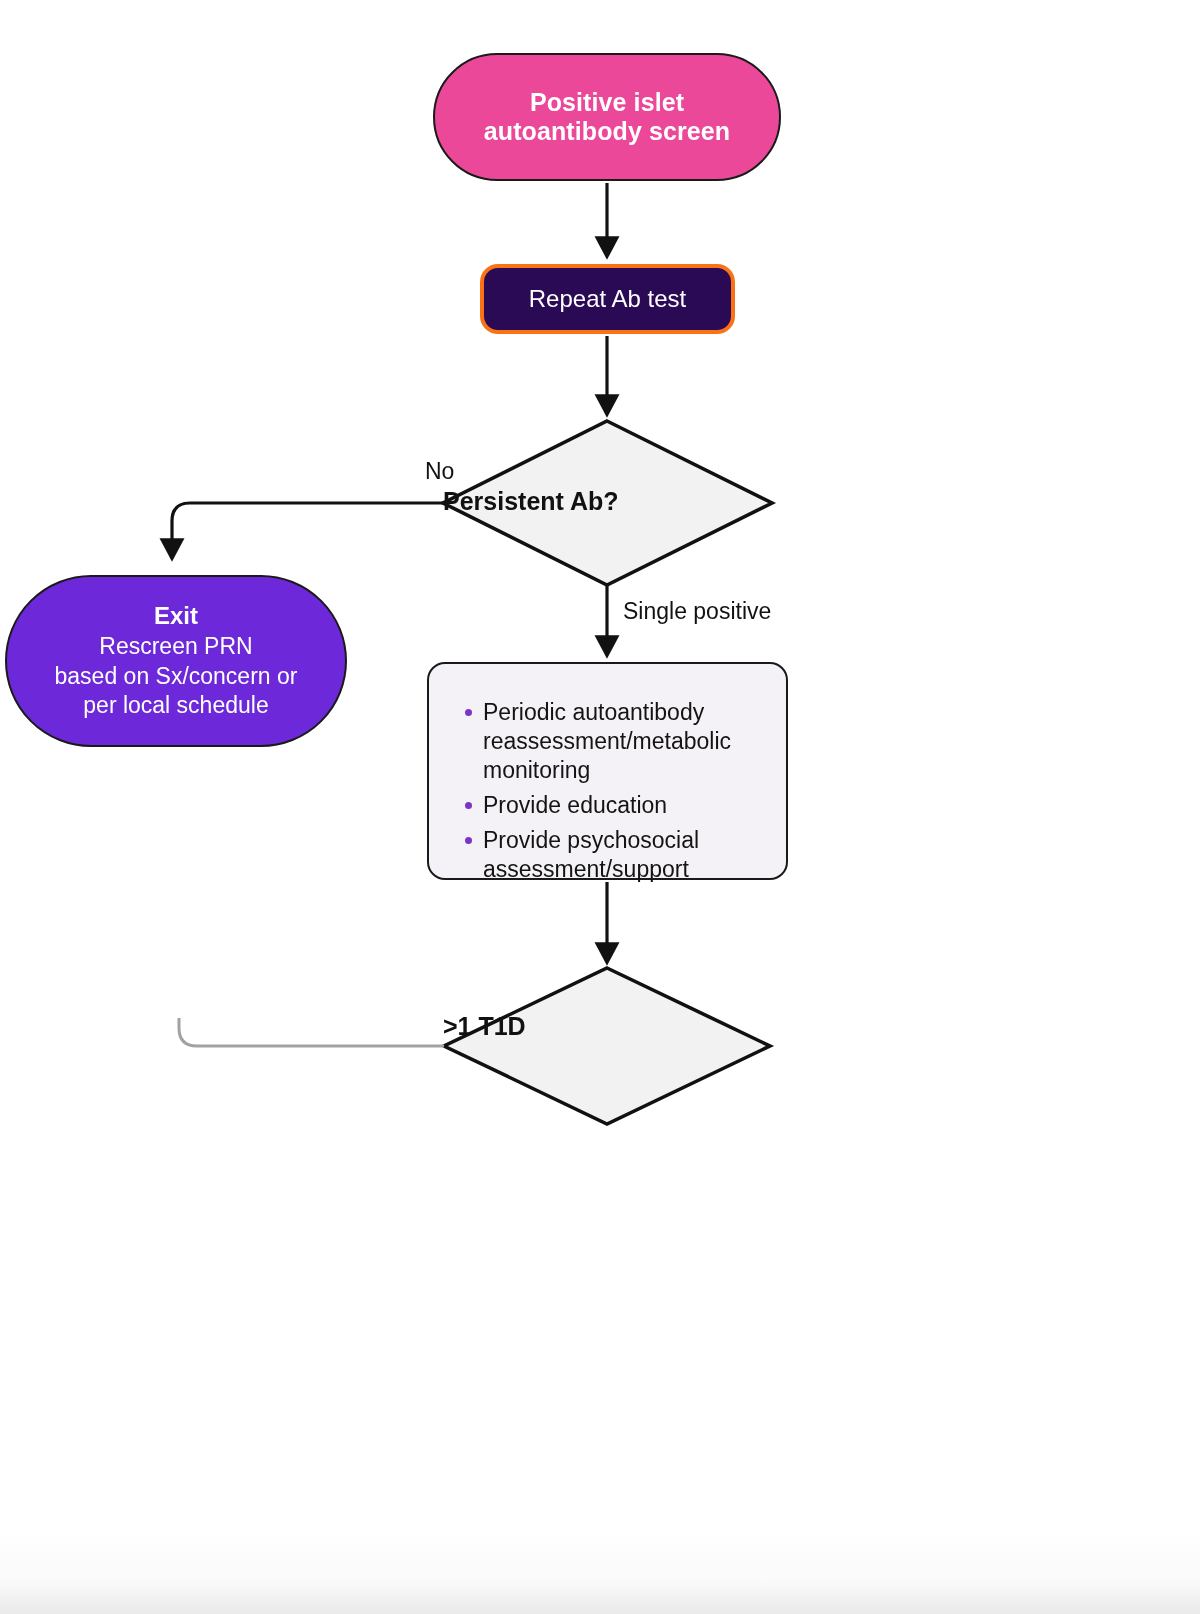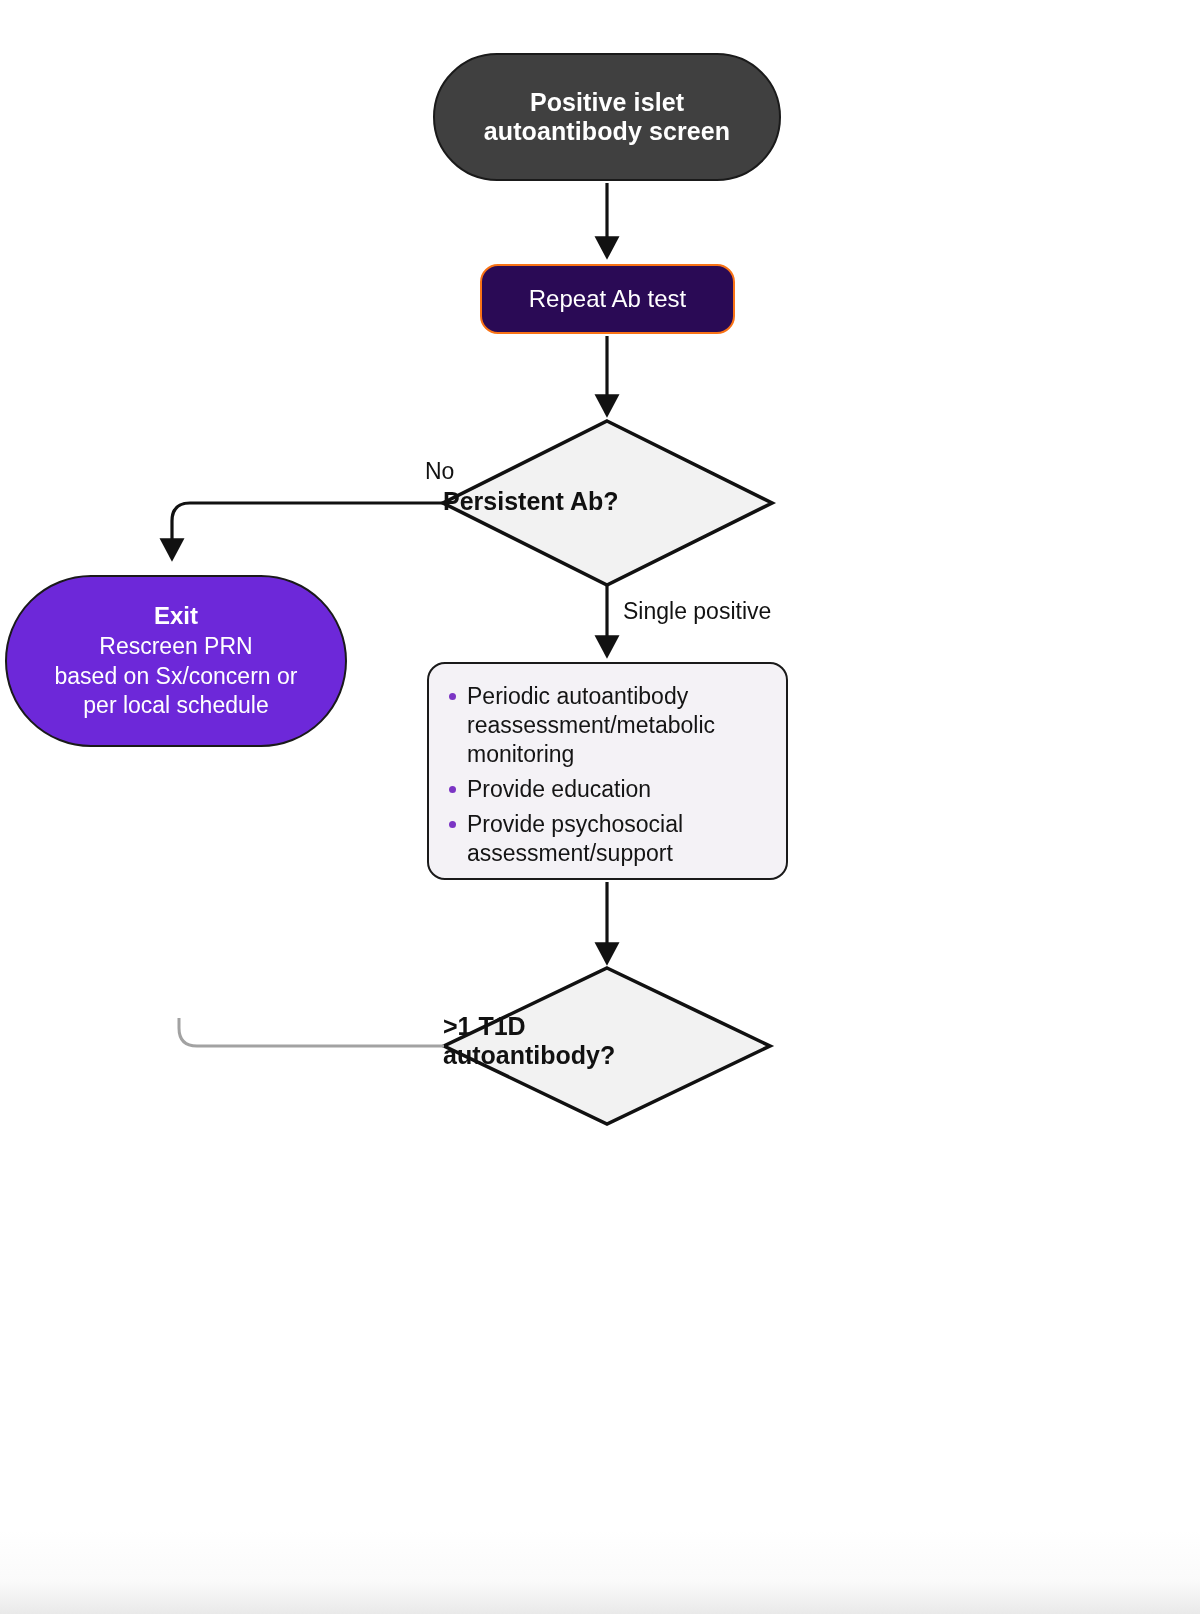--- a/index.html
+++ b/index.html
@@ -44,38 +44,38 @@
     align-items: center;
     justify-content: center;
     text-align: center;
   }
   
   #node-start {
     left: 433px;
     top: 53px;
     width: 348px;
     height: 128px;
-    background: #404040;
+    background: #ec4899;
     border: 2px solid #1a1a1a;
     border-radius: 64px;
     color: #ffffff;
     font-weight: bold;
     font-size: 25px;
     line-height: 1.15;
     letter-spacing: 0.1px;
     padding: 4px 18px;
   }
   
   #node-repeat {
     left: 480px;
     top: 264px;
     width: 255px;
     height: 70px;
     background: #2a0a55;
-    border: 2px solid #f97316;
+    border: 4px solid #f97316;
     border-radius: 18px;
     color: #ffffff;
     font-weight: normal;
     font-size: 24px;
   }
   
   #node-exit {
     left: 5px;
     top: 575px;
     width: 342px;
@@ -103,21 +103,21 @@
     width: 361px;
     height: 218px;
     background: #f4f2f6;
     border: 2.5px solid #1a1a1a;
     border-radius: 18px;
     display: block;
     padding: 18px 16px 14px 14px;
   }
   #node-actions ul {
     list-style: none;
-    margin: 0;
+    margin: 16px;
     padding: 0;
     text-align: left;
   }
   #node-actions li {
     position: relative;
     padding-left: 24px;
     margin-bottom: 6px;
     font-size: 23px;
     line-height: 1.26;
     color: #141414;
@@ -222,21 +222,20 @@
       </li>
       <li>
         <span class="bullet-dot"></span>
         <span>Provide psychosocial assessment/support</span>
       </li>
     </ul>
   </div>
 
   <div class="diamond-label" id="label-t1d">
     <div>&gt;1 T1D</div>
-    <div>autoantibody?</div>
   </div>
 
   <div class="edge-label" id="edge-label-no">No</div>
 
   <div class="edge-label" id="edge-label-single">Single positive</div>
 
   <div id="page-bottom-shade"></div>
 </div>
 
 </body></html>

